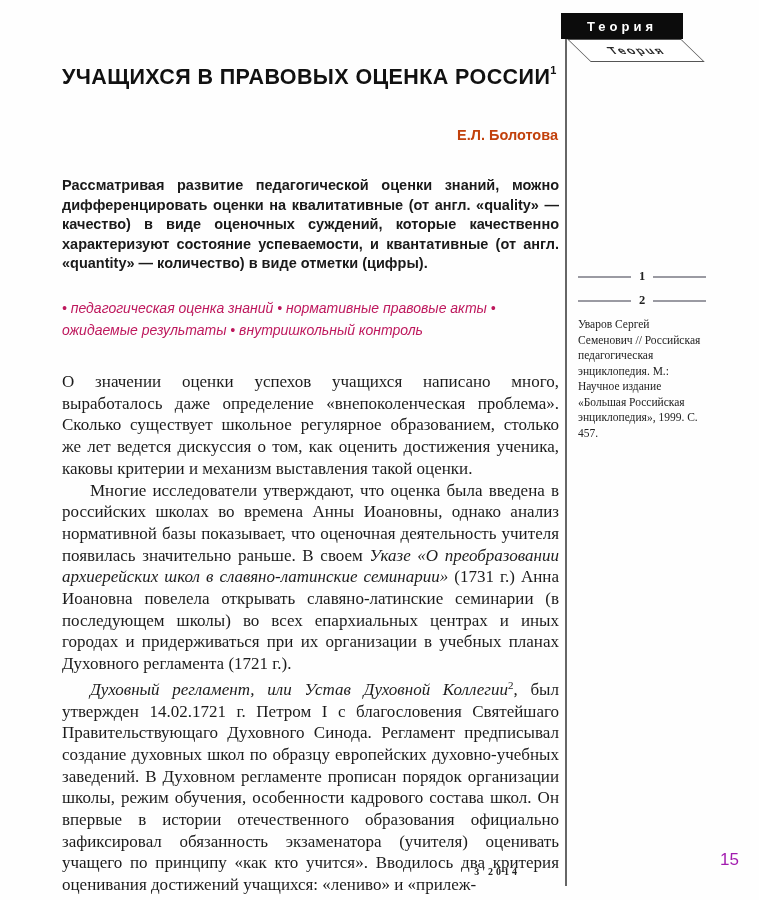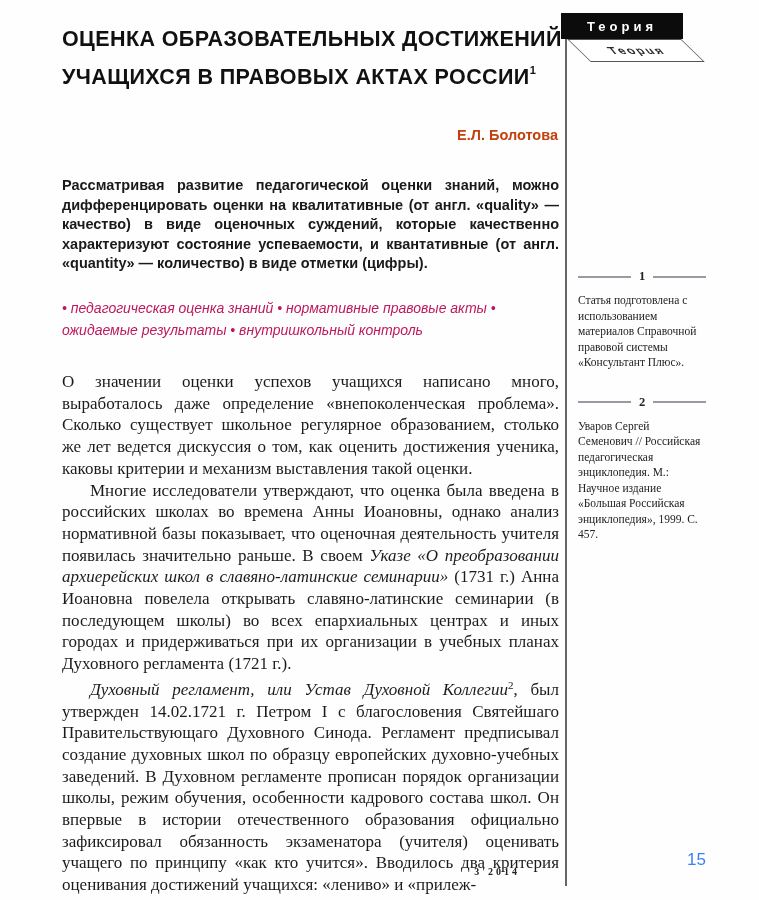--- a/index.html
+++ b/index.html
@@ -144,33 +144,33 @@
     left: 380px; top: 866px; width: 140px;
     text-align: right;
     font-family: Liberation Serif, serif;
     font-weight: bold;
     font-size: 10px;
     letter-spacing: 3px;
     color: #222;
   }
   .page-num {
     position: absolute;
-    left: 687px; top: 850px;
+    left: 720px; top: 850px;
     font-family: "Liberation Sans", sans-serif;
     font-size: 17px;
-    color: #3b82f6;
+    color: #a21caf;
   }
 </style>
 </head>
 <body>
 
 <div class="page">
 
-  <h1 class="title"><span>ОЦЕНКА ОБРАЗОВАТЕЛЬНЫХ ДОСТИЖЕНИЙ</span><br>
-    <span>УЧАЩИХСЯ В ПРАВОВЫХ АКТАХ РОССИИ</span><sup>1</sup>
+  <h1 class="title"><br>
+    <span>УЧАЩИХСЯ В ПРАВОВЫХ ОЦЕНКА РОССИИ</span><sup>1</sup>
   </h1>
 
   <div class="section-banner">
     <span>Теория</span>
   </div>
   <div class="section-flap">
     <span>Теория</span>
   </div>
 
   <div class="rule-v"></div>
@@ -186,21 +186,20 @@
     <p class="indent"><span>Многие исследователи утверждают, что оценка была введена в российских школах во времена Анны Иоановны, однако анализ нормативной базы показывает, что оценочная деятельность учителя появилась значительно раньше. В своем </span><span class="em">Указе «О преобразовании архиерейских школ в славяно-латинские семинарии»</span><span> (1731 г.) Анна Иоановна повелела открывать славяно-латинские семинарии (в последующем школы) во всех епархиальных центрах и иных городах и придерживаться при их организации в учебных планах Духовного регламента (1721 г.).</span></p>
     <p class="indent"><span class="em">Духовный регламент, или Устав Духовной Коллегии</span><sup>2</sup><span>, был утвержден 14.02.1721 г. Петром I с благословения Святейшаго Правительствующаго Духовного Синода. Регламент предписывал создание духовных школ по образцу европейских духовно-учебных заведений. В Духовном регламенте прописан порядок организации школы, режим обучения, особенности кадрового состава школ. Он впервые в истории отечественного образования официально зафиксировал обязанность экзаменатора (учителя) оценивать учащего по принципу «как кто учится». Вводилось два критерия оценивания достижений учащихся: «лениво» и «прилеж-</span></p>
   </div>
 
   <div class="sidebar">
     <div class="fn-divider">
       <span class="line"></span>
       <span class="num">1</span>
       <span class="line"></span>
     </div>
-    <p class="fn-text">Статья подготовлена с использованием материалов Справочной правовой системы «Консультант Плюс».</p>
 
     <div class="fn-divider">
       <span class="line"></span>
       <span class="num">2</span>
       <span class="line"></span>
     </div>
     <p class="fn-text">Уваров Сергей Семенович // Российская педагогическая энциклопедия. М.: Научное издание «Большая Российская энциклопедия», 1999. С. 457.</p>
   </div>
 
   <div class="issue">3'2014</div>

